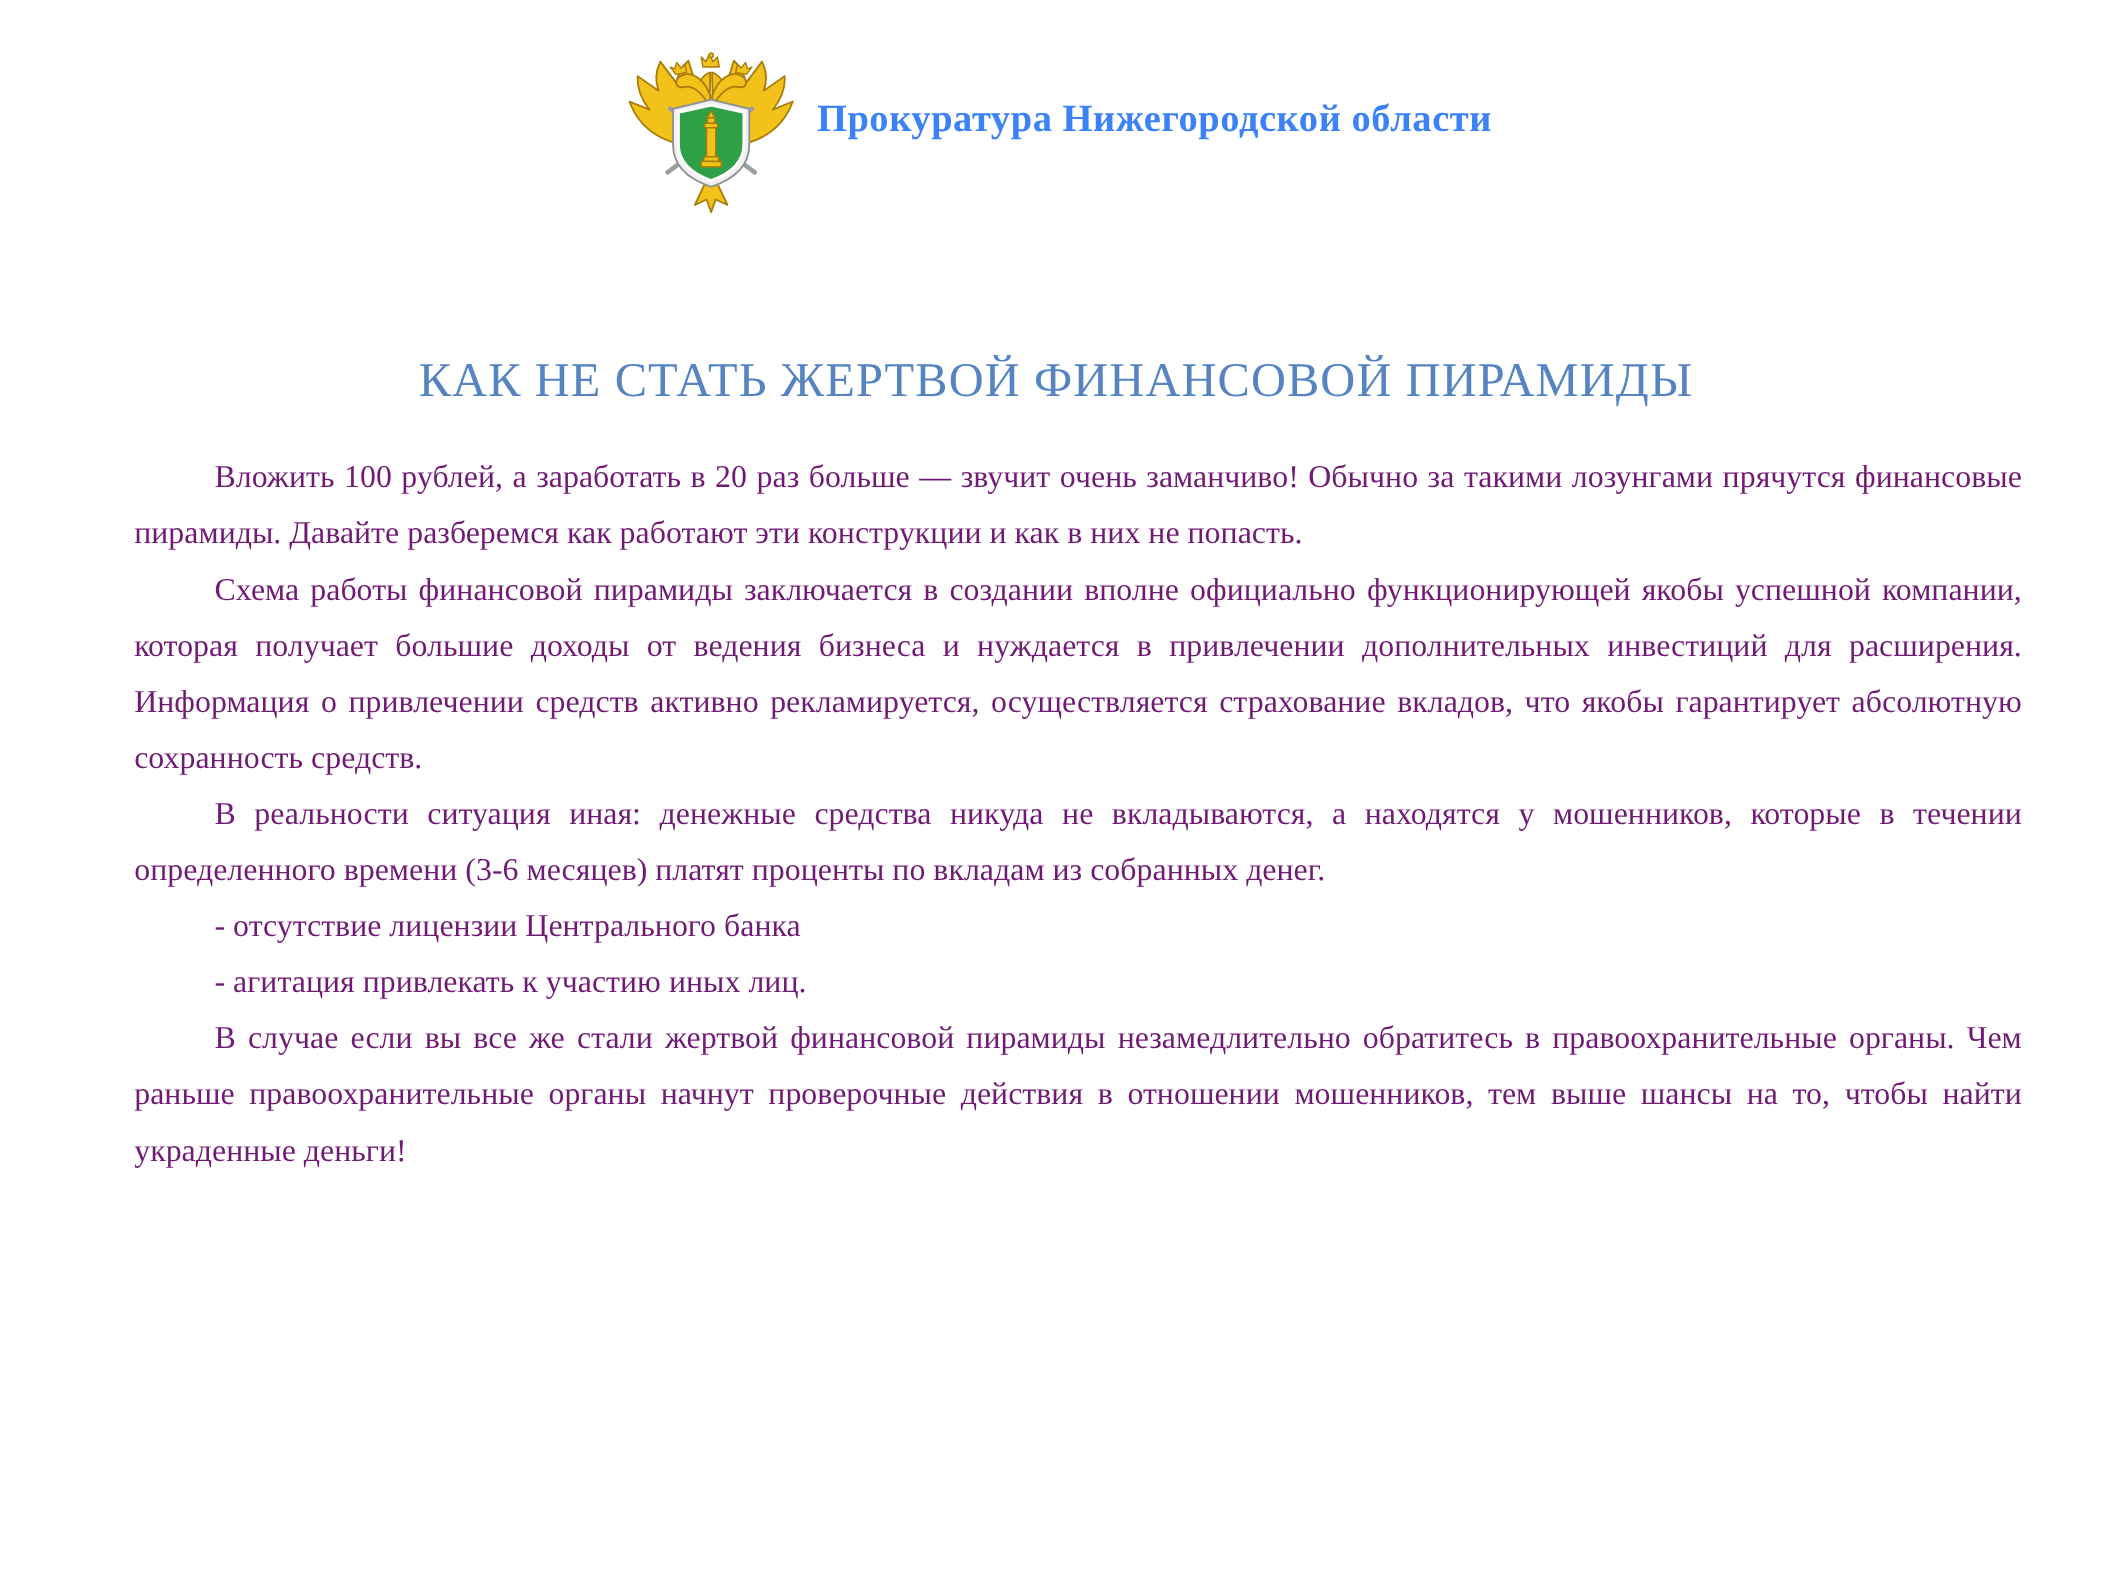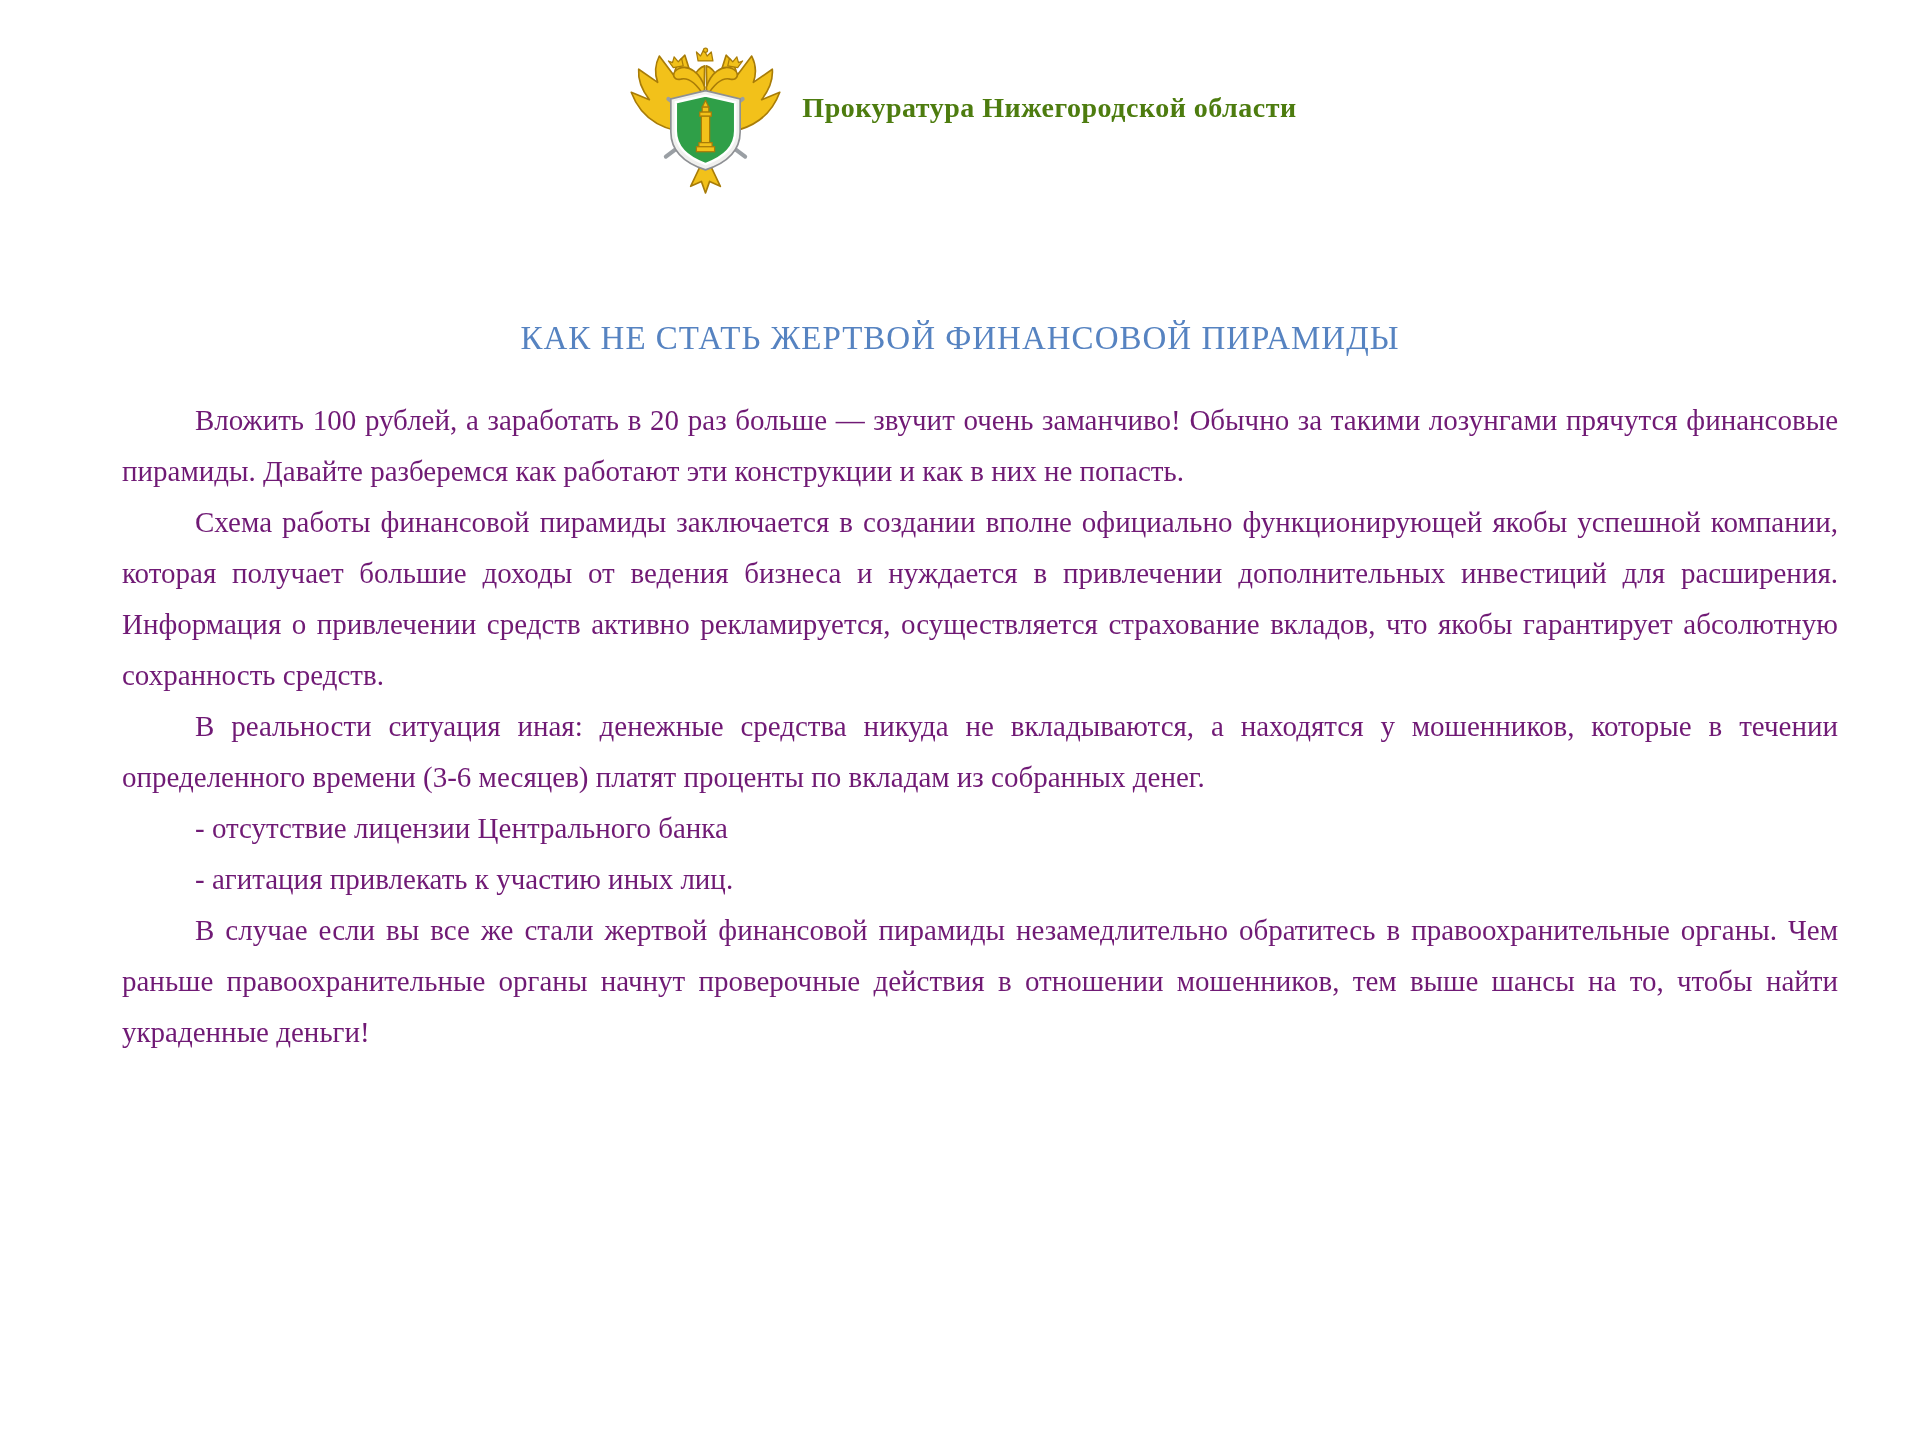--- a/index.html
+++ b/index.html
@@ -23,32 +23,32 @@
     padding-top: 42px;
     height: 160px;
   }
   .logo {
     width: 165px;
     height: 152px;
     flex: 0 0 auto;
   }
   .logo svg { display: block; width: 100%; height: 100%; }
   .org-name {
-    color: #4d7c0f;
-    font-size: 28px;
+    color: #3b82f6;
+    font-size: 35px;
     font-weight: bold;
     letter-spacing: 0.5px;
     white-space: nowrap;
     margin-top: -28px;
   }
   .title {
     margin: 118px 0 0 0;
     text-align: center;
     color: #5683c1;
-    font-size: 33px;
+    font-size: 44px;
     font-weight: normal;
     letter-spacing: 1px;
   }
   .content {
     margin: 38px 82px 0 122px;
     color: #701a75;
     font-size: 29px;
     line-height: 51px;
     text-align: justify;
   }

